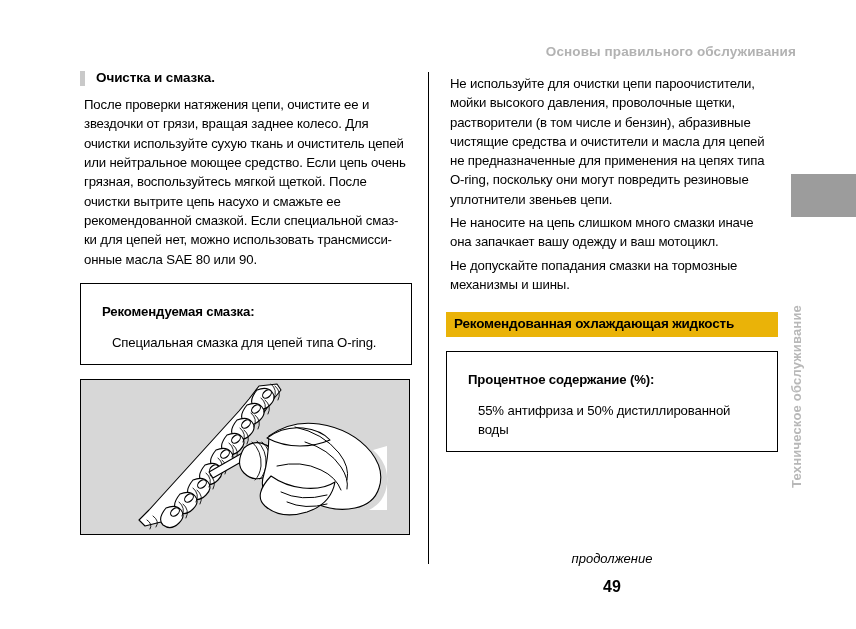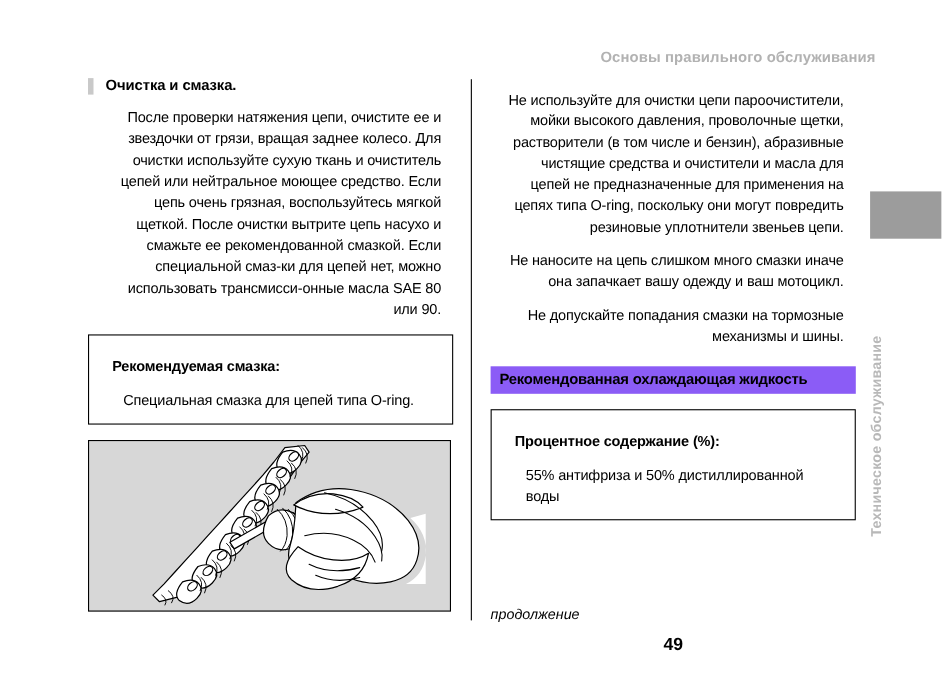--- a/index.html
+++ b/index.html
@@ -74,23 +74,23 @@
   .heading-text {
     font-size: 13.5px;
     font-weight: bold;
     letter-spacing: -0.1px;
   }
 
   
   .body-text {
     font-size: 13.2px;
     line-height: 19.3px;
-    margin: 11px;
+    margin: 4px;
     letter-spacing: -0.15px;
-    text-align: right;
+    text-align: left;
   }
   .body-text + .body-text { margin-top: 0; }
 
   
   .info-box {
     border: 1px solid #000000;
     box-sizing: border-box;
     padding: 7px 9px 8px 9px;
     margin-top: 14px;
   }
@@ -104,21 +104,21 @@
   .info-box-body {
     font-size: 13.2px;
     line-height: 19px;
     letter-spacing: -0.15px;
     margin: 4px;
     padding-left: 18px;
   }
 
   
   .banner-heading {
-    background: #8b5cf6;
+    background: #eab308;
     font-size: 13.5px;
     font-weight: bold;
     letter-spacing: -0.2px;
     padding: 4px 8px 5px 8px;
     margin-top: 18px;
     box-sizing: border-box;
     line-height: 16px;
   }
   .after-banner { margin-top: 9px; }
 
@@ -160,21 +160,21 @@
     line-height: 22px;
     text-align: left;
   }
 
   
   .continued {
     position: absolute;
     left: 446px;
     top: 551px;
     width: 332px;
-    text-align: left;
+    text-align: center;
     font-size: 13px;
     font-style: italic;
     color: #000000;
   }
   .page-number {
     position: absolute;
     left: 446px;
     top: 578px;
     width: 332px;
     text-align: center;

